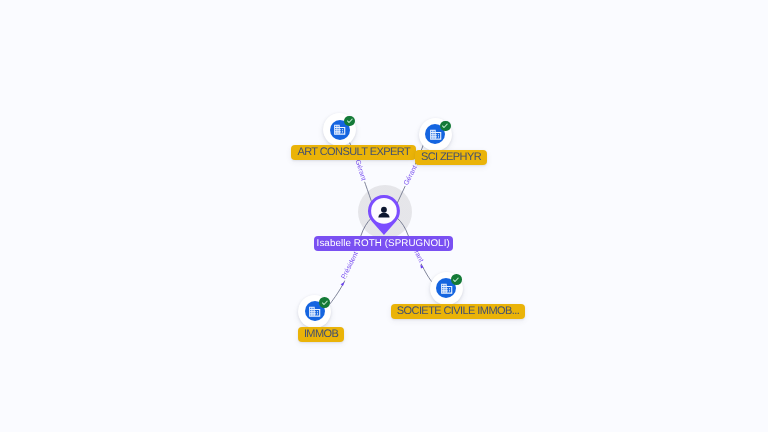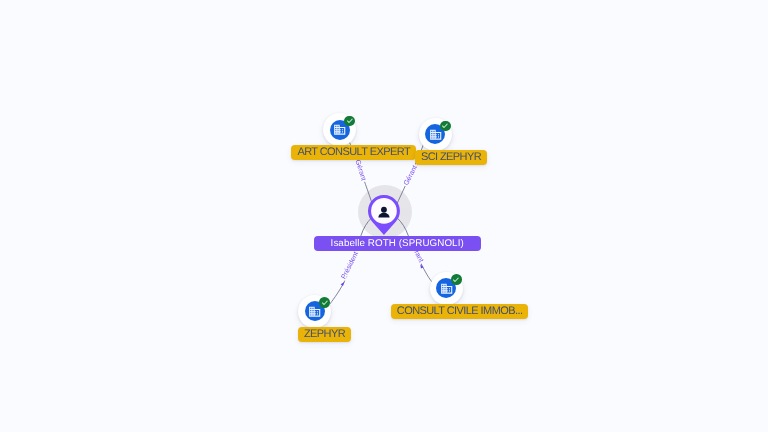--- a/index.html
+++ b/index.html
@@ -17,21 +17,21 @@
         display:flex;align-items:center;justify-content:center;}
   .badge{position:absolute;border-radius:50%;
         background:#147a37;left:21.2px;top:2.8px;width:10.6px;height:10.6px;
         display:flex;align-items:center;justify-content:center;}
   .nlabel{position:absolute;background:#eab308;border-radius:4px;
      box-shadow:0 1px 2px rgba(50,60,90,.10),0 2px 6px rgba(50,60,90,.07);
      color:#424f70;font-size:11px;letter-spacing:-0.58px;
      white-space:nowrap;padding:0 6px;height:15px;line-height:15.4px;margin-left:7px;}
   .plabel{position:absolute;background:#7a50f2;border-radius:4px;
      color:#fff;font-size:9.8px;letter-spacing:0.08px;white-space:nowrap;
-     padding:0 17px;height:14.9px;line-height:15.3px;}
+     padding:0 3px;height:14.9px;line-height:15.3px;}
   .elabel{fill:#7b52f0;font-size:7px;font-family:"Liberation Sans",sans-serif;
      paint-order:stroke fill;stroke:#fafbff;stroke-width:3.2px;stroke-linejoin:round;}
   .halo{position:absolute;width:54px;height:54px;border-radius:50%;
      background:radial-gradient(circle,rgba(228,228,232,.95) 0%,rgba(228,228,232,.93) 84%,rgba(228,228,232,.5) 94%,rgba(228,228,232,0) 100%);}
 </style>
 </head>
 <body>
 
 <div id="stage">
 
@@ -131,18 +131,18 @@
     </g>
     <text class="elabel" x="0" y="0" transform="translate(355.6,160.6) rotate(73)">Gérant</text>
     <text class="elabel" x="0" y="0" transform="translate(407.6,185.8) rotate(-63.2)">Gérant</text>
     <text class="elabel" x="0" y="0" transform="translate(345.0,279.5) rotate(-63.4)">Président</text>
     <text class="elabel" x="0" y="0" transform="translate(409.8,243.8) rotate(62)">Gérant</text>
   </svg>
 
   <div id="labels">
     <div class="nlabel" style="left:284.4px;top:145.4px;">ART CONSULT EXPERT</div>
     <div class="nlabel" style="left:407.9px;top:150.2px;">SCI ZEPHYR</div>
-    <div class="nlabel" style="left:290.9px;top:327.2px;">ZEPHYR</div>
-    <div class="nlabel" style="left:383.8px;top:304.3px;">CONSULT CIVILE IMMOB...</div>
+    <div class="nlabel" style="left:290.9px;top:327.2px;">IMMOB</div>
+    <div class="nlabel" style="left:383.8px;top:304.3px;">SOCIETE CIVILE IMMOB...</div>
     <div class="plabel" style="left:313.6px;top:236px;">Isabelle ROTH (SPRUGNOLI)</div>
   </div>
 
 </div>
 
 </body></html>

